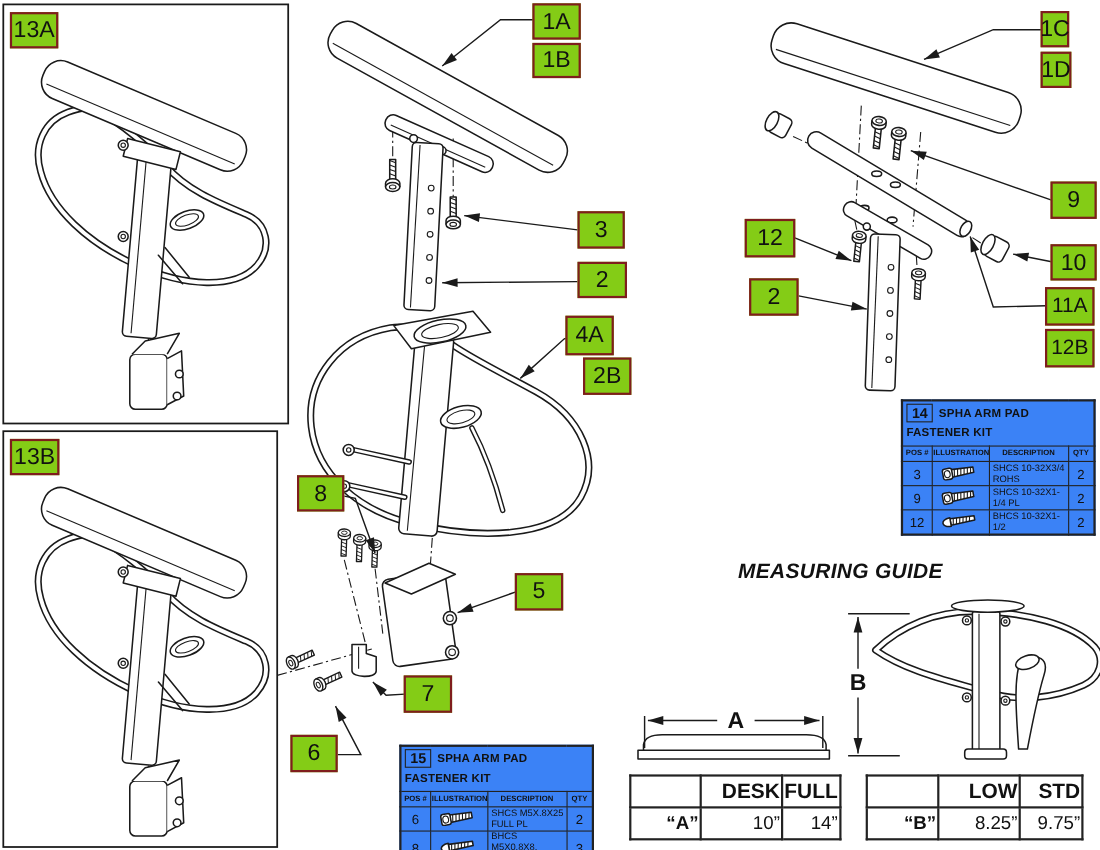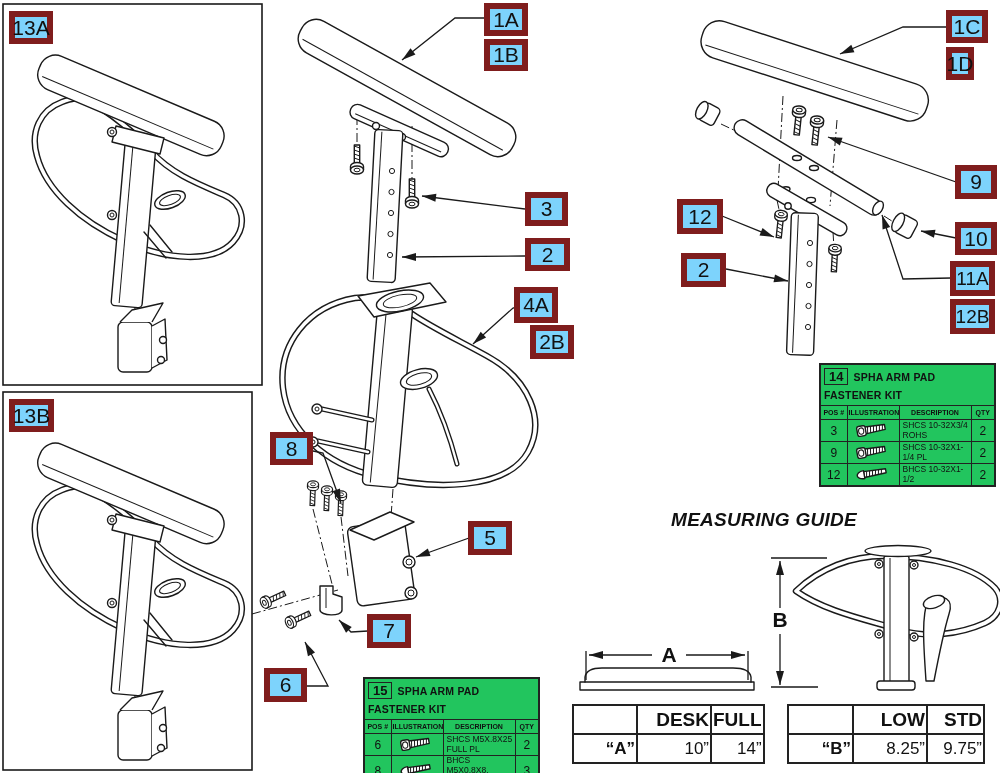--- a/index.html
+++ b/index.html
@@ -13,24 +13,24 @@
   .dd{fill:none;stroke:#1a1a1a;stroke-width:1;stroke-dasharray:9 3 2 3;}
   .dl1{fill:none;stroke:#1a1a1a;stroke-width:6.5;stroke-linecap:round;stroke-linejoin:round;}
   .dl2{fill:none;stroke:#fff;stroke-width:3.6;stroke-linecap:round;stroke-linejoin:round;}
   .dl1s{fill:none;stroke:#1a1a1a;stroke-width:5;stroke-linecap:round;stroke-linejoin:round;}
   .dl2s{fill:none;stroke:#fff;stroke-width:2.4;stroke-linecap:round;stroke-linejoin:round;}
   .ldr{fill:none;stroke:#1a1a1a;stroke-width:1.3;}
   .dim{fill:none;stroke:#1a1a1a;stroke-width:1.3;}
   .frame{fill:none;stroke:#1a1a1a;stroke-width:1.6;}
   text.dimlbl{fill:#111;font-weight:bold;font-size:21px;font-family:"Liberation Sans",sans-serif;}
   
-  .co{position:absolute;border:6px solid #7f1d1d;background:#7dd3fc;display:flex;align-items:center;
+  .co{position:absolute;border:2px solid #7f1d1d;background:#84cc16;display:flex;align-items:center;
       justify-content:center;font-size:21px;color:#111;z-index:3;box-sizing:border-box;}
   
-  table.kit{position:absolute;border-collapse:collapse;background:#22c55e;z-index:2;border:2px solid #222;table-layout:fixed;padding-left:28px;}
+  table.kit{position:absolute;border-collapse:collapse;background:#3b82f6;z-index:2;border:2px solid #222;table-layout:fixed;padding-left:28px;}
   .kit td,.kit th{border:1px solid #222;text-align:center;vertical-align:middle;padding:0 1px;color:#111;overflow:hidden;}
   .kit .ktitle td{border-bottom:1.5px solid #222;text-align:left;padding:2px 3px;}
   .knum{display:inline-block;border:1.5px solid #222;font-weight:bold;font-size:13px;padding:0 4px;margin-right:5px;vertical-align:middle;}
   .kname{font-weight:bold;font-size:10.5px;letter-spacing:.2px;vertical-align:middle;}
   .khead th{font-size:7px;font-weight:bold;height:13px;}
   .krow td{height:21px;font-size:12px;}
   .krow td.desc{font-size:8.5px;text-align:left;padding-left:3px;line-height:1.15;}
   
   table.mtab{position:absolute;border-collapse:collapse;background:#fff;z-index:2;}
   .mtab td{border:2.5px solid #222;text-align:right;font-weight:bold;font-size:19px;color:#111;height:25px;}
@@ -284,21 +284,21 @@
 <div class="co" style="left:484px;top:3px;width:44px;height:33px;">1A</div>
 <div class="co" style="left:484px;top:39px;width:44px;height:32px;">1B</div>
 <div class="co" style="left:525px;top:192px;width:43px;height:34px;">3</div>
 <div class="co" style="left:525px;top:238px;width:45px;height:33px;">2</div>
 <div class="co" style="left:514px;top:287px;width:44px;height:36px;">4A</div>
 <div class="co" style="left:530px;top:325px;width:44px;height:34px;">2B</div>
 <div class="co" style="left:270px;top:432px;width:43px;height:33px;">8</div>
 <div class="co" style="left:468px;top:521px;width:44px;height:34px;">5</div>
 <div class="co" style="left:367px;top:614px;width:44px;height:34px;">7</div>
 <div class="co" style="left:264px;top:668px;width:43px;height:34px;">6</div>
-<div class="co" style="left:946px;top:10px;width:42px;height:33px;">1C</div>
+<div class="co" style="left:946px;top:10px;width:26px;height:33px;">1C</div>
 <div class="co" style="left:946px;top:47px;width:28px;height:33px;">1D</div>
 <div class="co" style="left:955px;top:165px;width:42px;height:34px;">9</div>
 <div class="co" style="left:955px;top:222px;width:42px;height:33px;">10</div>
 <div class="co" style="left:950px;top:261px;width:45px;height:35px;font-size:19px;">11A</div>
 <div class="co" style="left:950px;top:299px;width:45px;height:35px;font-size:19px;">12B</div>
 <div class="co" style="left:677px;top:199px;width:46px;height:35px;">12</div>
 <div class="co" style="left:681px;top:253px;width:45px;height:34px;">2</div>
 
 <table class="kit" style="left:819px;top:363px;width:177px;">
   <colgroup>

